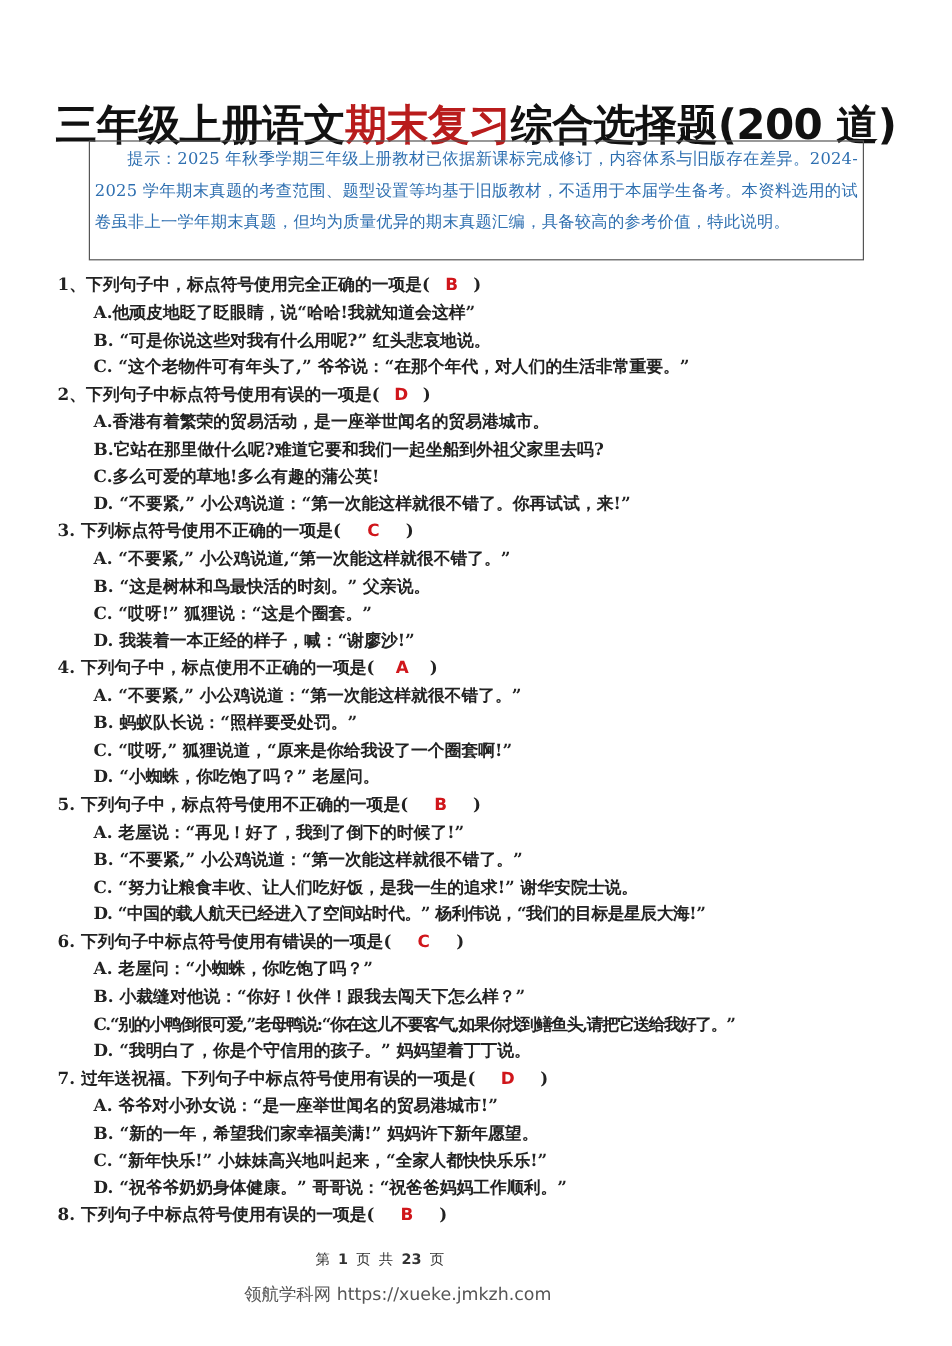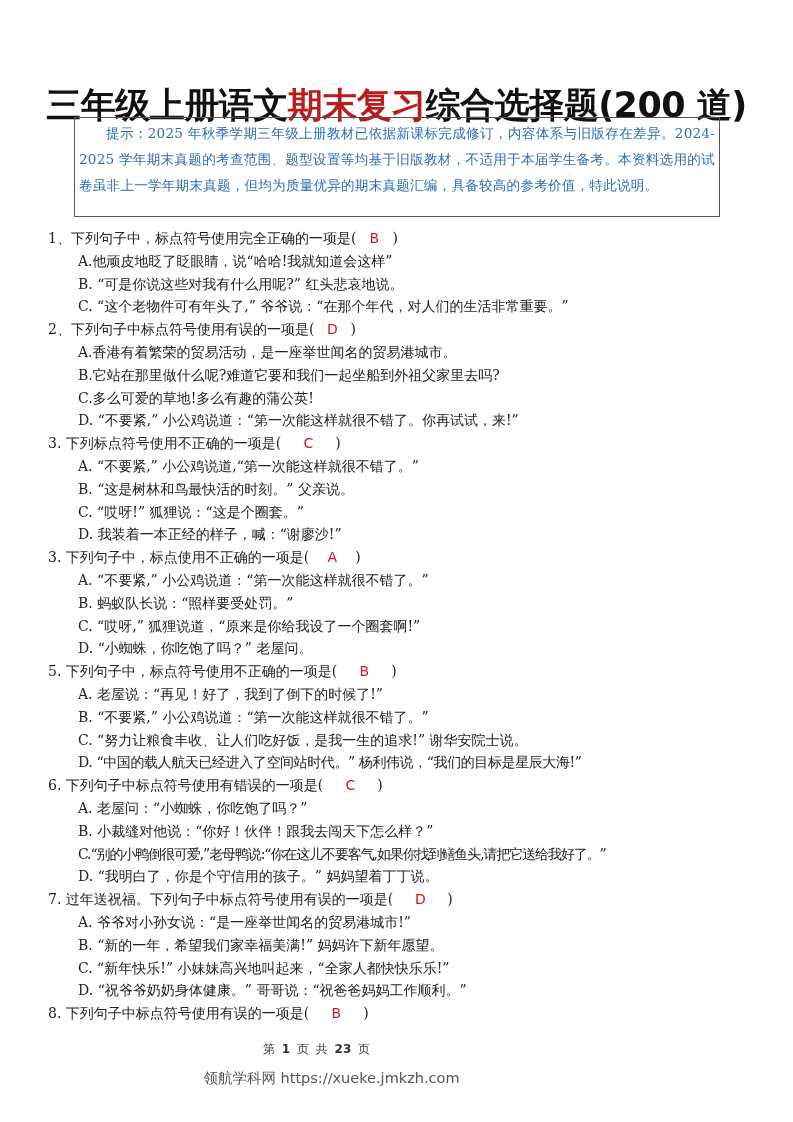--- a/index.html
+++ b/index.html
@@ -50,20 +50,21 @@
     letter-spacing: 0.2px;
   }
   .questions {
     position: absolute;
     left: 48px;
     top: 227px;
     width: 710px;
   }
   .question {
     margin: 0;
+    font-weight: bold;
   }
   .q-stem, .q-option {
     font-size: 14px;
     line-height: 22.8px;
     white-space: nowrap;
     color: #222222;
   }
   .q-stem {
     padding-left: 0;
   }
@@ -133,21 +134,21 @@
 
   <div class="question">
     <div class="q-stem"><span>3. 下列标点符号使用不正确的一项是(</span><span class="answer" style="min-width:54px">C</span><span>)</span></div>
     <div class="q-option">A. “不要紧,” 小公鸡说道,“第一次能这样就很不错了。”</div>
     <div class="q-option">B. “这是树林和鸟最快活的时刻。” 父亲说。</div>
     <div class="q-option">C. “哎呀!” 狐狸说：“这是个圈套。”</div>
     <div class="q-option">D. 我装着一本正经的样子，喊：“谢廖沙!”</div>
   </div>
 
   <div class="question">
-    <div class="q-stem"><span>3. 下列句子中，标点使用不正确的一项是(</span><span class="answer" style="min-width:46px">A</span><span>)</span></div>
+    <div class="q-stem"><span>4. 下列句子中，标点使用不正确的一项是(</span><span class="answer" style="min-width:46px">A</span><span>)</span></div>
     <div class="q-option">A. “不要紧,” 小公鸡说道：“第一次能这样就很不错了。”</div>
     <div class="q-option">B. 蚂蚁队长说：“照样要受处罚。”</div>
     <div class="q-option">C. “哎呀,” 狐狸说道，“原来是你给我设了一个圈套啊!”</div>
     <div class="q-option">D. “小蜘蛛，你吃饱了吗？” 老屋问。</div>
   </div>
 
   <div class="question">
     <div class="q-stem"><span>5. 下列句子中，标点符号使用不正确的一项是(</span><span class="answer" style="min-width:54px">B</span><span>)</span></div>
     <div class="q-option">A. 老屋说：“再见！好了，我到了倒下的时候了!”</div>
     <div class="q-option">B. “不要紧,” 小公鸡说道：“第一次能这样就很不错了。”</div>

